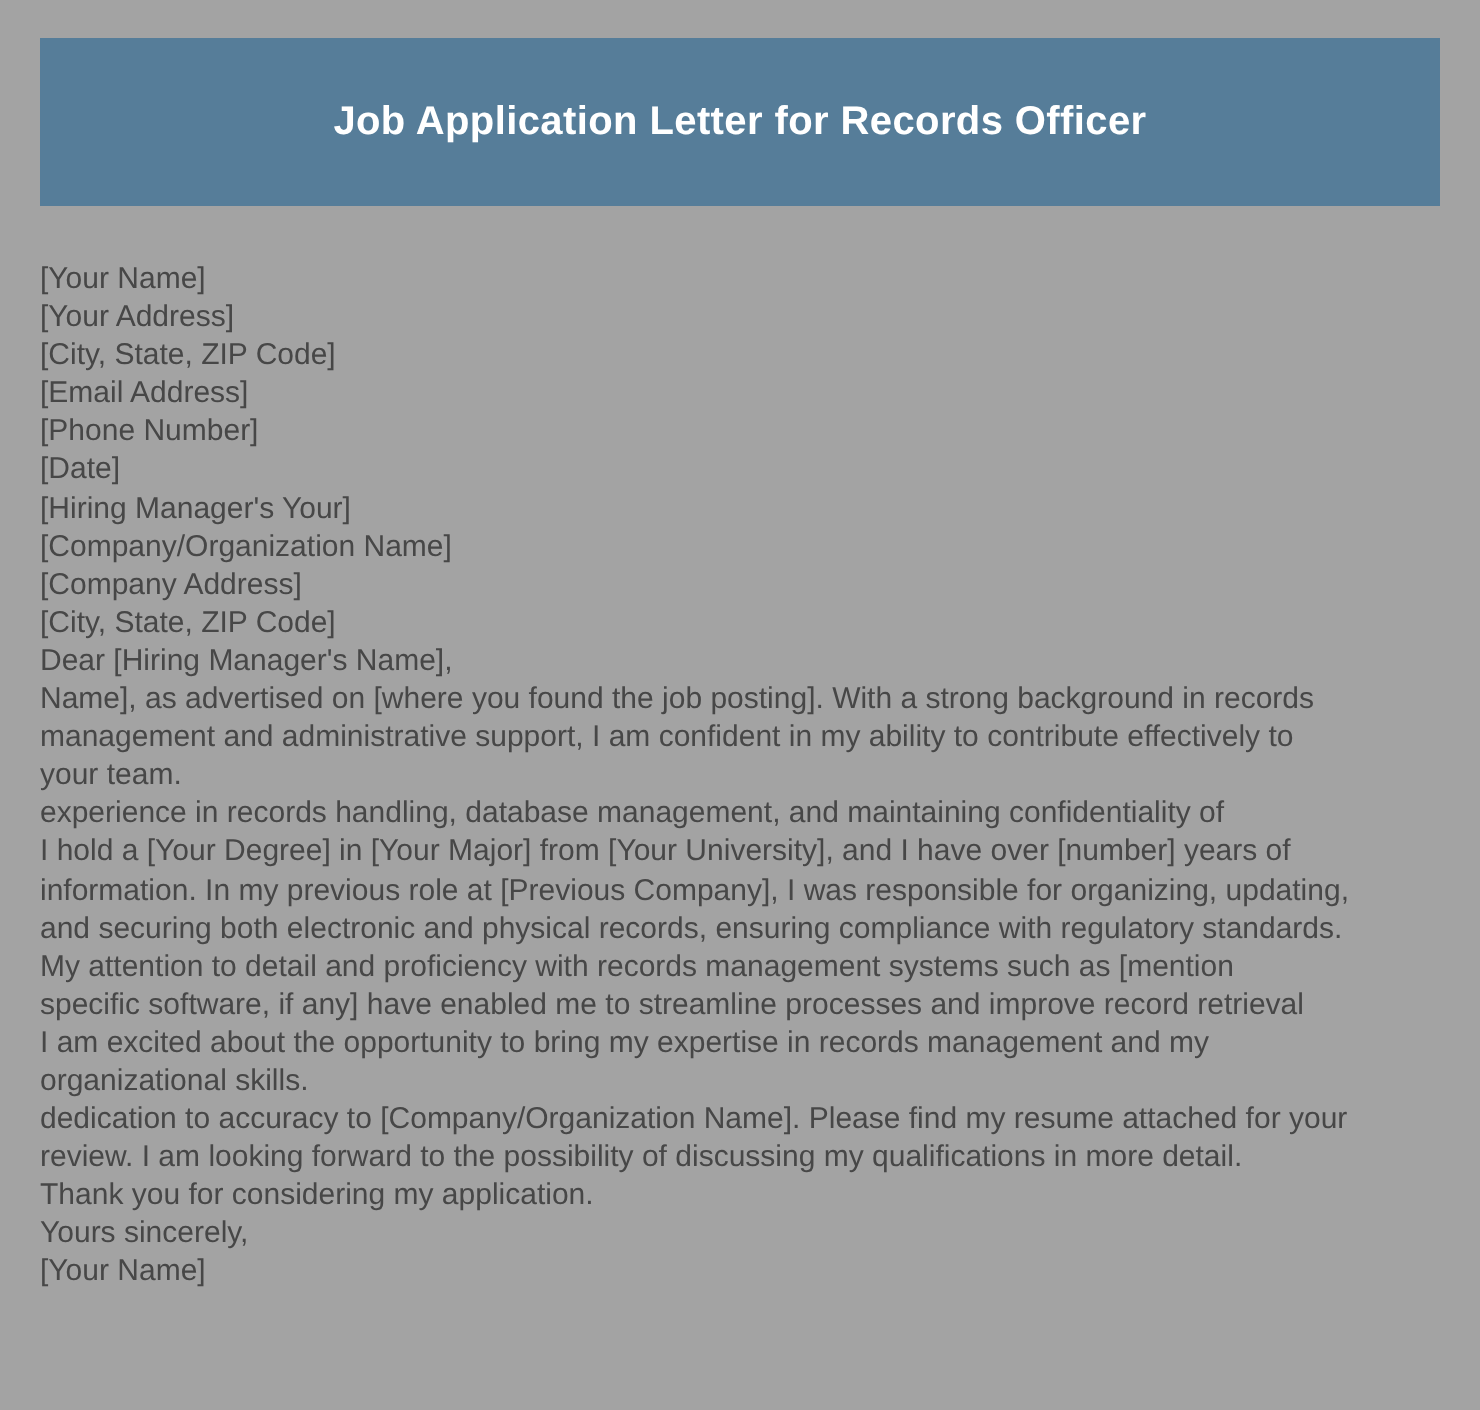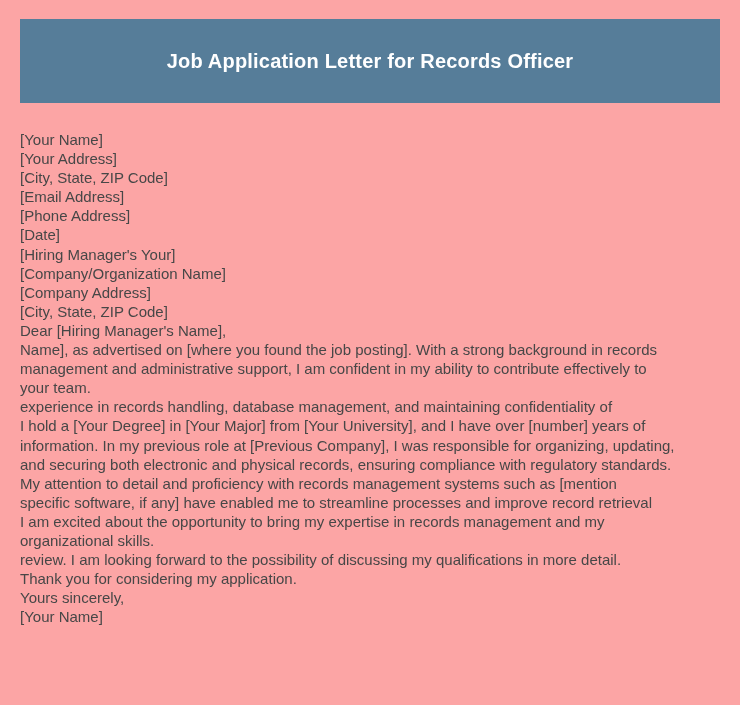--- a/index.html
+++ b/index.html
@@ -9,21 +9,21 @@
   }
   body {
     width: 740px;
     height: 705px;
     overflow: hidden;
     font-family: "Liberation Sans", sans-serif;
   }
   .page {
     width: 740px;
     height: 705px;
-    background: #fca5a5;
+    background: #a3a3a3;
     position: relative;
   }
   .banner {
     position: absolute;
     left: 20px;
     top: 19px;
     width: 700px;
     height: 84px;
     background: #567d99;
     display: flex;
@@ -58,21 +58,21 @@
   <div class="banner">
     <div class="banner-title">Job Application Letter for Records Officer</div>
   </div>
 
   <div class="letter">
 
     <div class="line">[Your Name]</div>
     <div class="line">[Your Address]</div>
     <div class="line">[City, State, ZIP Code]</div>
     <div class="line">[Email Address]</div>
-    <div class="line">[Phone Address]</div>
+    <div class="line">[Phone Number]</div>
     <div class="line">[Date]</div>
 
     <div class="line">[Hiring Manager's Your]</div>
     <div class="line">[Company/Organization Name]</div>
     <div class="line">[Company Address]</div>
     <div class="line">[City, State, ZIP Code]</div>
 
     <div class="line">Dear [Hiring Manager's Name],</div>
 
     <div class="line">Name], as advertised on [where you found the job posting]. With a strong background in records</div>
@@ -81,20 +81,21 @@
 
     <div class="line">experience in records handling, database management, and maintaining confidentiality of</div>
     <div class="line">I hold a [Your Degree] in [Your Major] from [Your University], and I have over [number] years of</div>
     <div class="line">information. In my previous role at [Previous Company], I was responsible for organizing, updating,</div>
     <div class="line">and securing both electronic and physical records, ensuring compliance with regulatory standards.</div>
     <div class="line">My attention to detail and proficiency with records management systems such as [mention</div>
     <div class="line">specific software, if any] have enabled me to streamline processes and improve record retrieval</div>
     <div class="line">I am excited about the opportunity to bring my expertise in records management and my</div>
 
     <div class="line">organizational skills.</div>
+    <div class="line">dedication to accuracy to [Company/Organization Name]. Please find my resume attached for your</div>
     <div class="line">review. I am looking forward to the possibility of discussing my qualifications in more detail.</div>
 
     <div class="line">Thank you for considering my application.</div>
 
     <div class="line">Yours sincerely,</div>
     <div class="line">[Your Name]</div>
 
   </div>
 
 </div>

